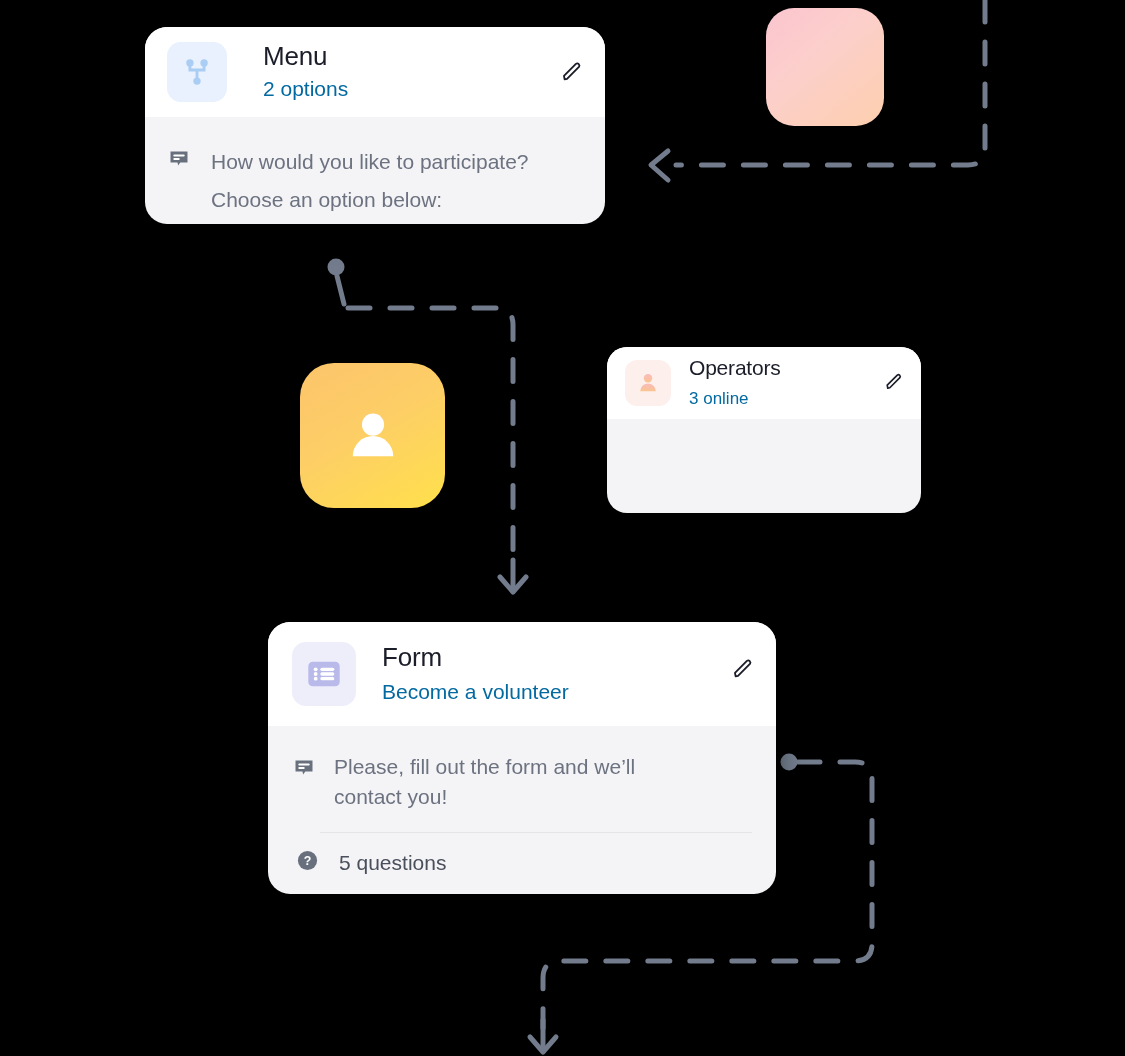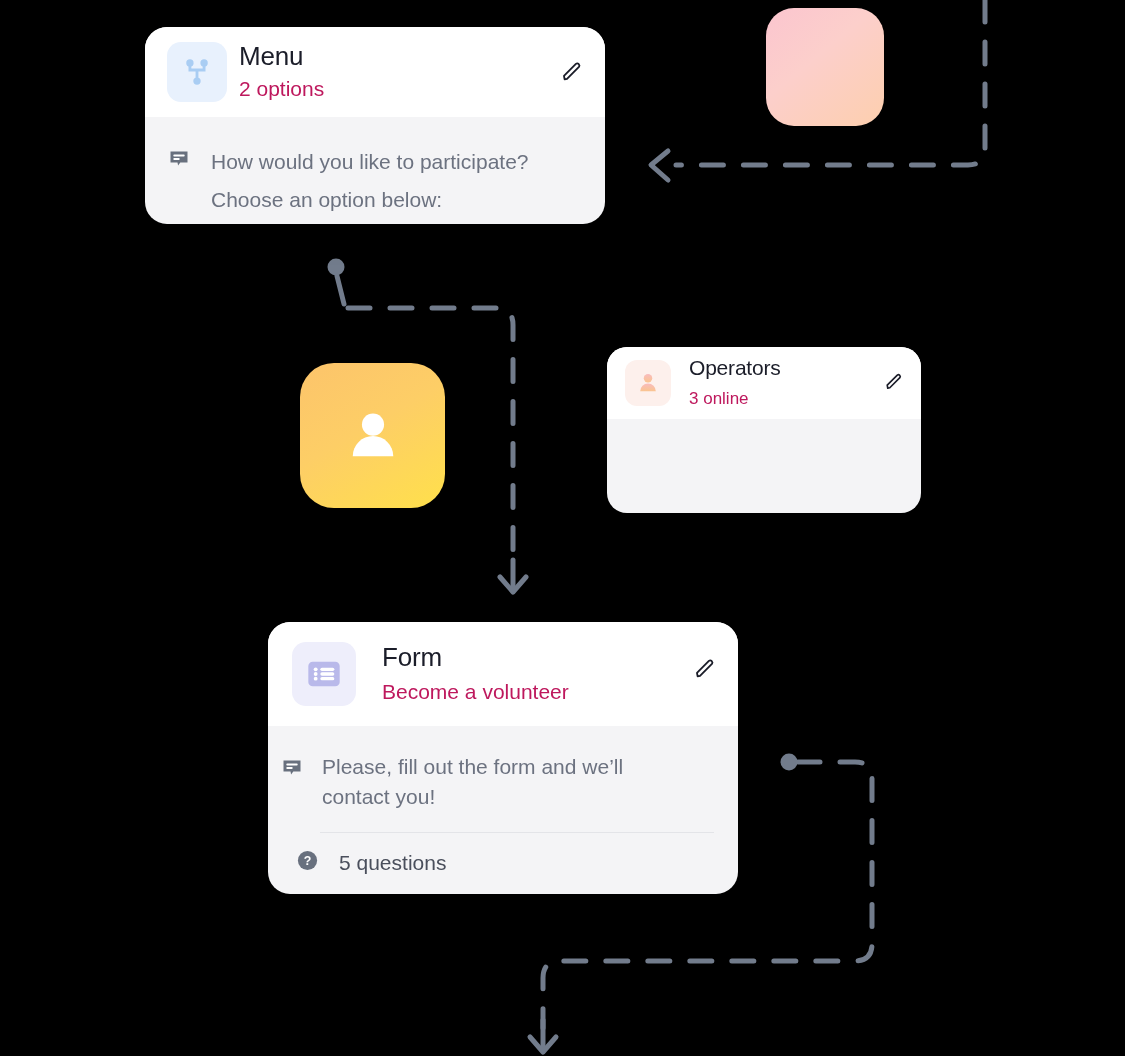--- a/index.html
+++ b/index.html
@@ -32,21 +32,21 @@
     display:flex;align-items:center;justify-content:center;
   }
   .card-titles{display:flex;flex-direction:column;justify-content:center;min-width:0;}
   .card-title{
     color:#1b1d29;
     letter-spacing:-.2px;
     line-height:1.1;
     white-space:nowrap;
   }
   .card-sub{
-    color:#be185d;
+    color:#0369a1;
     line-height:1.25;
     white-space:nowrap;
   }
   .edit-btn{
     position:absolute;
     display:flex;align-items:center;justify-content:center;
     cursor:pointer;
   }
   .card-body{
     display:flex;
@@ -58,49 +58,49 @@
     white-space:pre-line;
   }
   .divider{height:1px;background:#e3e4e8;}
   .meta-row{display:flex;align-items:center;}
   .meta-text{color:#4a4f5c;text-align:right;}
 
   
   #menu-card{left:145px;top:27px;width:460px;height:197px;}
   #menu-card .card-head{height:90px;padding:0 22px;}
   #menu-card .card-badge{width:60px;height:60px;background:#e8f1fd;}
-  #menu-card .card-titles{margin-left:12px;}
+  #menu-card .card-titles{margin-left:36px;}
   #menu-card .card-title{font-size:26px;}
   #menu-card .card-sub{font-size:21px;margin-top:5px;}
   #menu-card .edit-btn{right:18px;top:30px;width:30px;height:30px;}
   #menu-card .card-body{padding:26px 22px 0 22px;}
   #menu-card .msg-icon{margin-top:4px;margin-right:20px;}
   #menu-card .msg-text{font-size:21px;line-height:38px;}
 
   
   #operators-card{left:607px;top:347px;width:314px;height:166px;border-radius:20px;}
   #operators-card .card-head{height:72px;padding:0 18px;}
   #operators-card .card-badge{width:46px;height:46px;background:#fdf0ec;border-radius:12px;}
   #operators-card .card-titles{margin-left:18px;}
   #operators-card .card-title{font-size:21px;}
   #operators-card .card-sub{font-size:17px;margin-top:9px;}
   #operators-card .edit-btn{right:14px;top:22px;width:26px;height:26px;}
   #operators-card .card-body{padding:20px 16px 0 16px;}
   #operators-card .msg-icon{margin-top:3px;margin-right:16px;}
   #operators-card .msg-text{font-size:17.5px;line-height:26px;}
 
   
-  #form-card{left:268px;top:622px;width:470px;height:272px;}
+  #form-card{left:268px;top:622px;width:508px;height:272px;}
   #form-card .card-head{height:104px;padding:0 24px;}
   #form-card .card-badge{width:64px;height:64px;background:#eeeefb;}
   #form-card .card-titles{margin-left:26px;}
   #form-card .card-title{font-size:26px;}
   #form-card .card-sub{font-size:21px;margin-top:8px;}
   #form-card .edit-btn{right:18px;top:32px;width:30px;height:30px;}
-  #form-card .card-body{padding:26px 24px 0 12px;}
+  #form-card .card-body{padding:26px 24px 0 24px;}
   #form-card .msg-icon{margin-top:4px;margin-right:18px;}
   #form-card .msg-text{font-size:21px;line-height:30px;}
   #form-card .divider{margin:20px 24px 0 52px;}
   #form-card .meta-row{padding:16px 24px 0 28px;}
   #form-card .meta-row .q-icon{margin-right:20px;}
   #form-card .meta-text{font-size:21px;}
 
   
   .tile{
     position:absolute;border-radius:30px;

